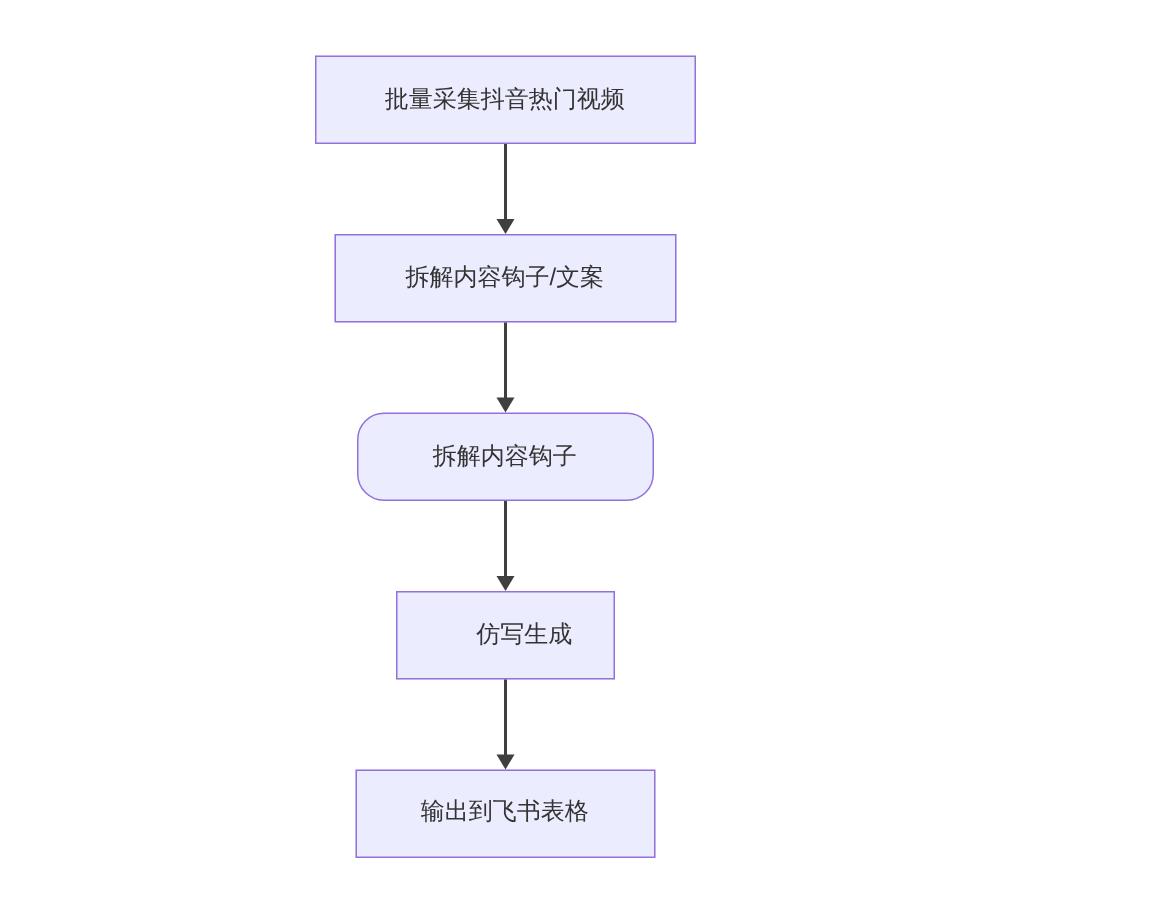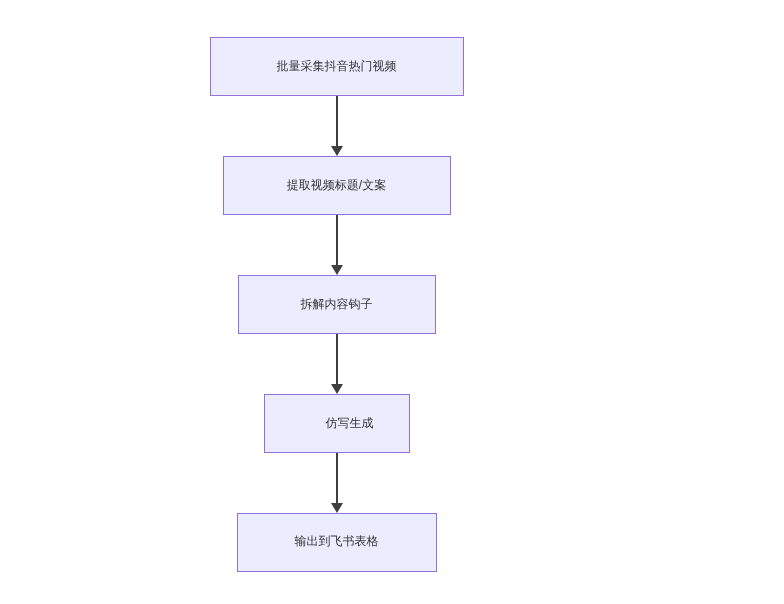--- a/index.html
+++ b/index.html
@@ -29,28 +29,28 @@
     height: 59px;
     background: var(--node-fill, #ECECFF);
     border: 1.3px solid var(--node-border, #9370DB);
     display: flex;
     align-items: center;
     justify-content: center;
     flex-shrink: 0;
   }
   .node-label {
     color: var(--text, #333333);
-    font-size: 12px;
+    font-size: 16px;
     line-height: 1.2;
     white-space: nowrap;
     text-align: center;
   }
   .node-1 { width: 254px; }
   .node-2 { width: 228px; }
-  .node-3 { width: 198px; }
+  .node-3 { width: 198px; border-radius: 18px; }
   .node-4 { width: 146px; padding-left: 26px; }
   .node-5 { width: 200px; font-family: Liberation Mono, monospace; }
   .arrow {
     position: relative;
     height: 60px;
     width: 14px;
     display: flex;
     flex-direction: column;
     align-items: center;
     flex-shrink: 0;
@@ -79,21 +79,21 @@
     <div class="node node-1">
       <span class="node-label">批量采集抖音热门视频</span>
     </div>
 
     <div class="arrow">
       <div class="arrow-line"></div>
       <div class="arrow-head"></div>
     </div>
 
     <div class="node node-2">
-      <span class="node-label">提取视频标题/文案</span>
+      <span class="node-label">拆解内容钩子/文案</span>
     </div>
 
     <div class="arrow">
       <div class="arrow-line"></div>
       <div class="arrow-head"></div>
     </div>
 
     <div class="node node-3">
       <span class="node-label">拆解内容钩子</span>
     </div>

